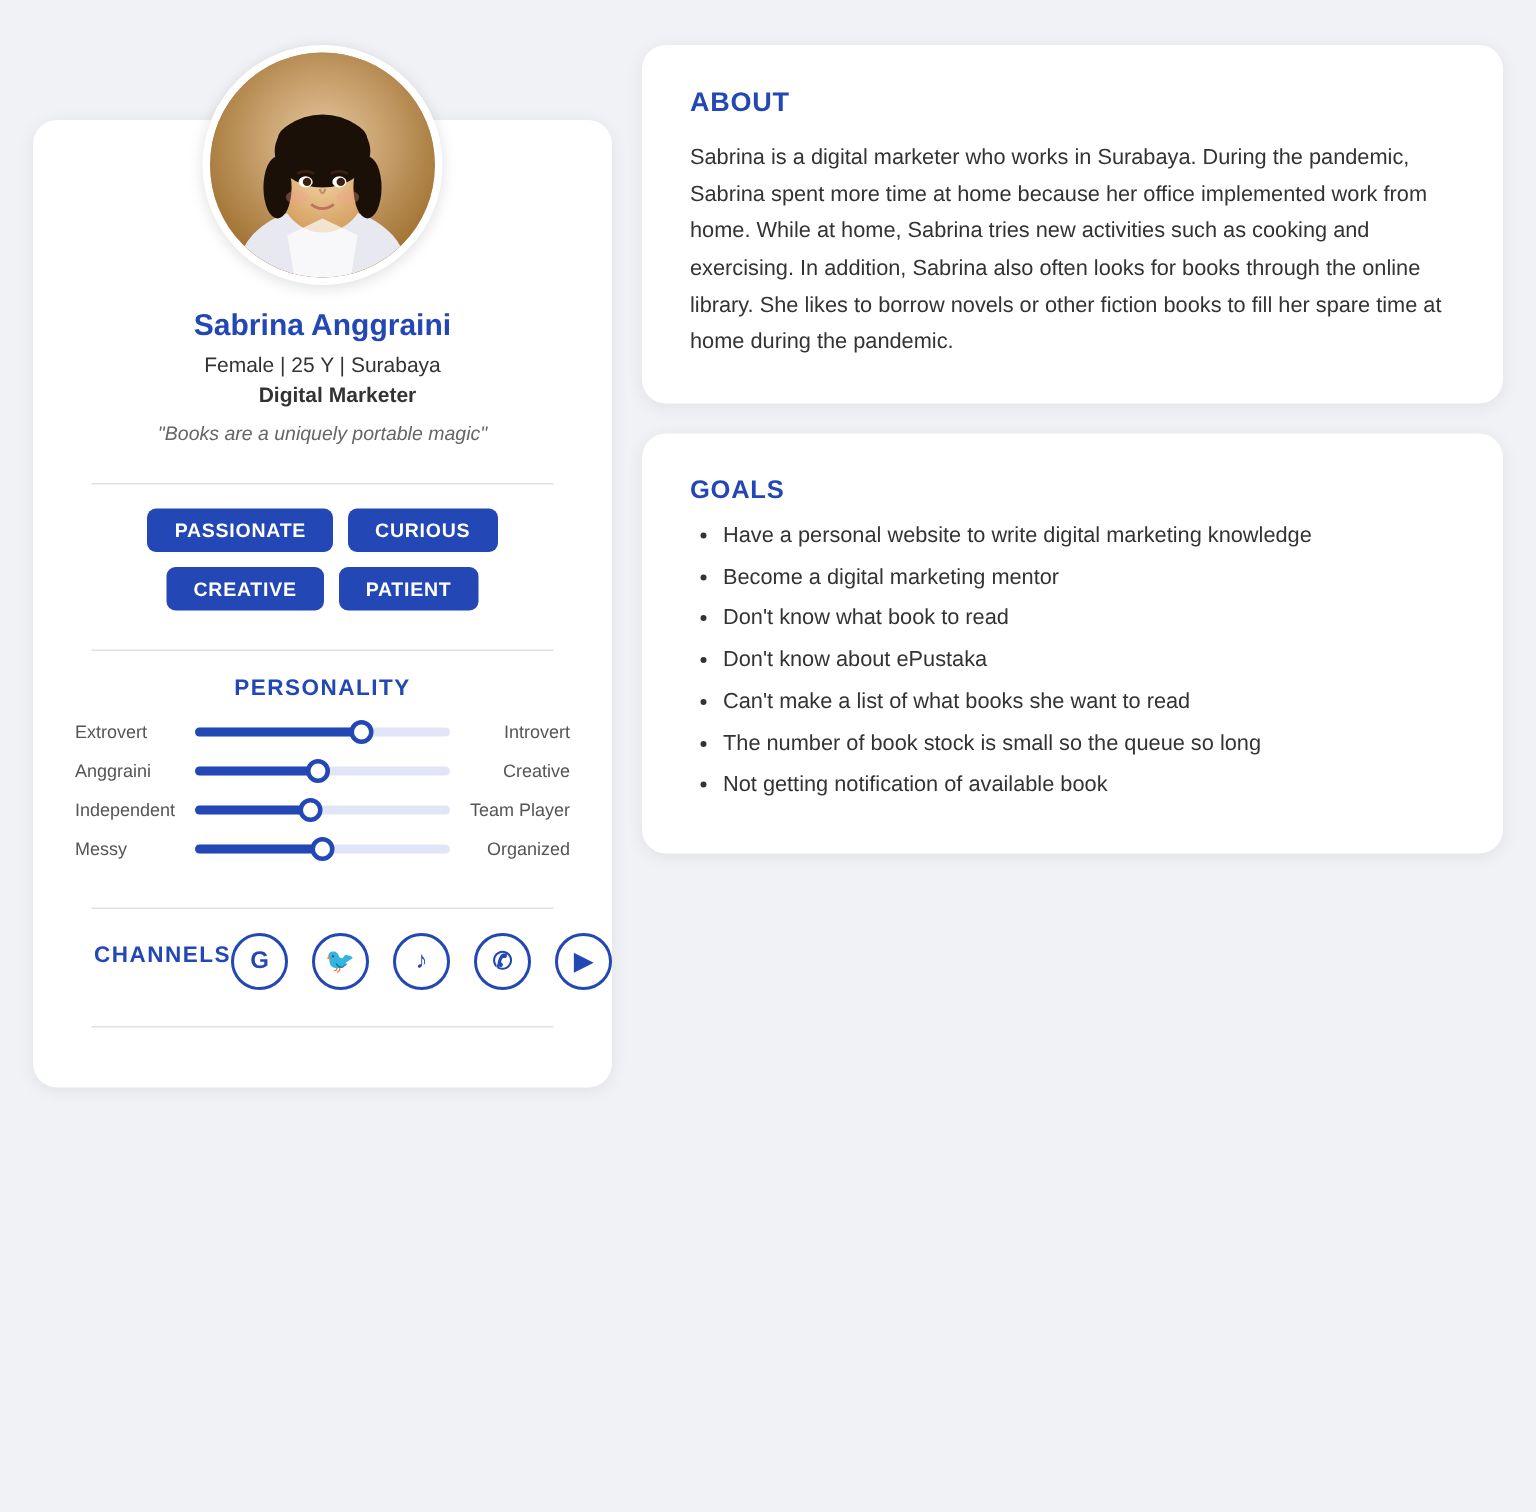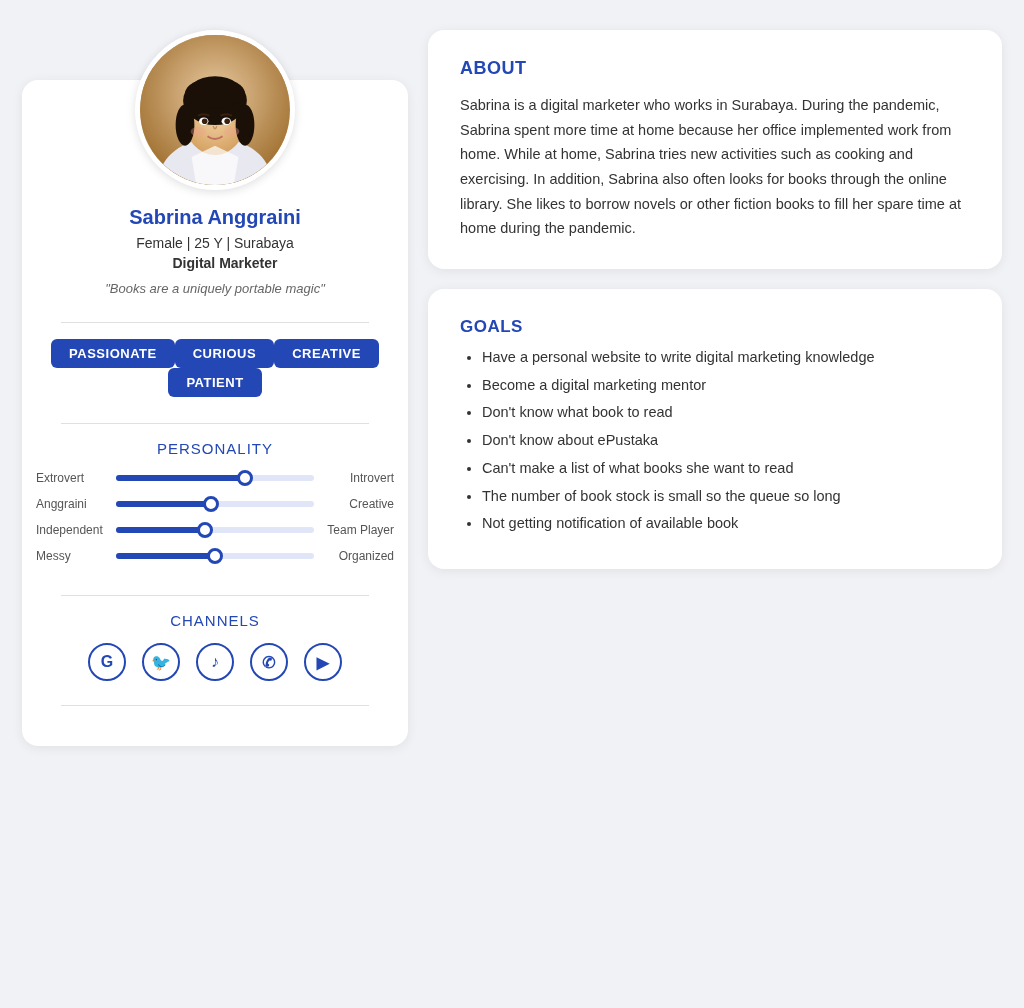--- a/index.html
+++ b/index.html
@@ -81,47 +81,47 @@
       width: 80%;
       border: none;
       border-top: 1px solid #e0e0e0;
       margin: 10px auto 16px auto;
     }
 
     
     .tags-wrap {
       display: flex;
       flex-wrap: wrap;
-      gap: 0;
+      gap: 10px;
       justify-content: center;
       padding: 0 20px;
       margin-bottom: 16px;
     }
     .tag {
       background: #2347b5;
       color: #fff;
       font-size: 13px;
       font-weight: 700;
       border-radius: 6px;
       padding: 7px 18px;
       letter-spacing: 0.5px;
     }
 
     
     .section-title {
       font-size: 15px;
-      font-weight: 400;
+      font-weight: 700;
       color: #2347b5;
       text-align: center;
       letter-spacing: 1px;
       margin-bottom: 14px;
     }
     .personality-section {
       width: 100%;
-      padding: 0 14px;
+      padding: 0 28px;
       margin-bottom: 10px;
     }
     .slider-row {
       display: flex;
       align-items: center;
       justify-content: space-between;
       margin-bottom: 12px;
     }
     .slider-label {
       font-size: 12px;
@@ -152,23 +152,24 @@
       border-radius: 50%;
       position: absolute;
       top: 50%;
       transform: translate(-50%, -50%);
     }
 
     
     .channels-section {
       width: 100%;
       display: flex;
-      flex-direction: column;
+      flex-direction: row;
       align-items: center;
       margin-bottom: 10px;
+      justify-content: flex-end;
     }
     .channel-icons {
       display: flex;
       gap: 16px;
       margin-bottom: 4px;
     }
     .channel-icon {
       width: 38px;
       height: 38px;
       border-radius: 50%;

